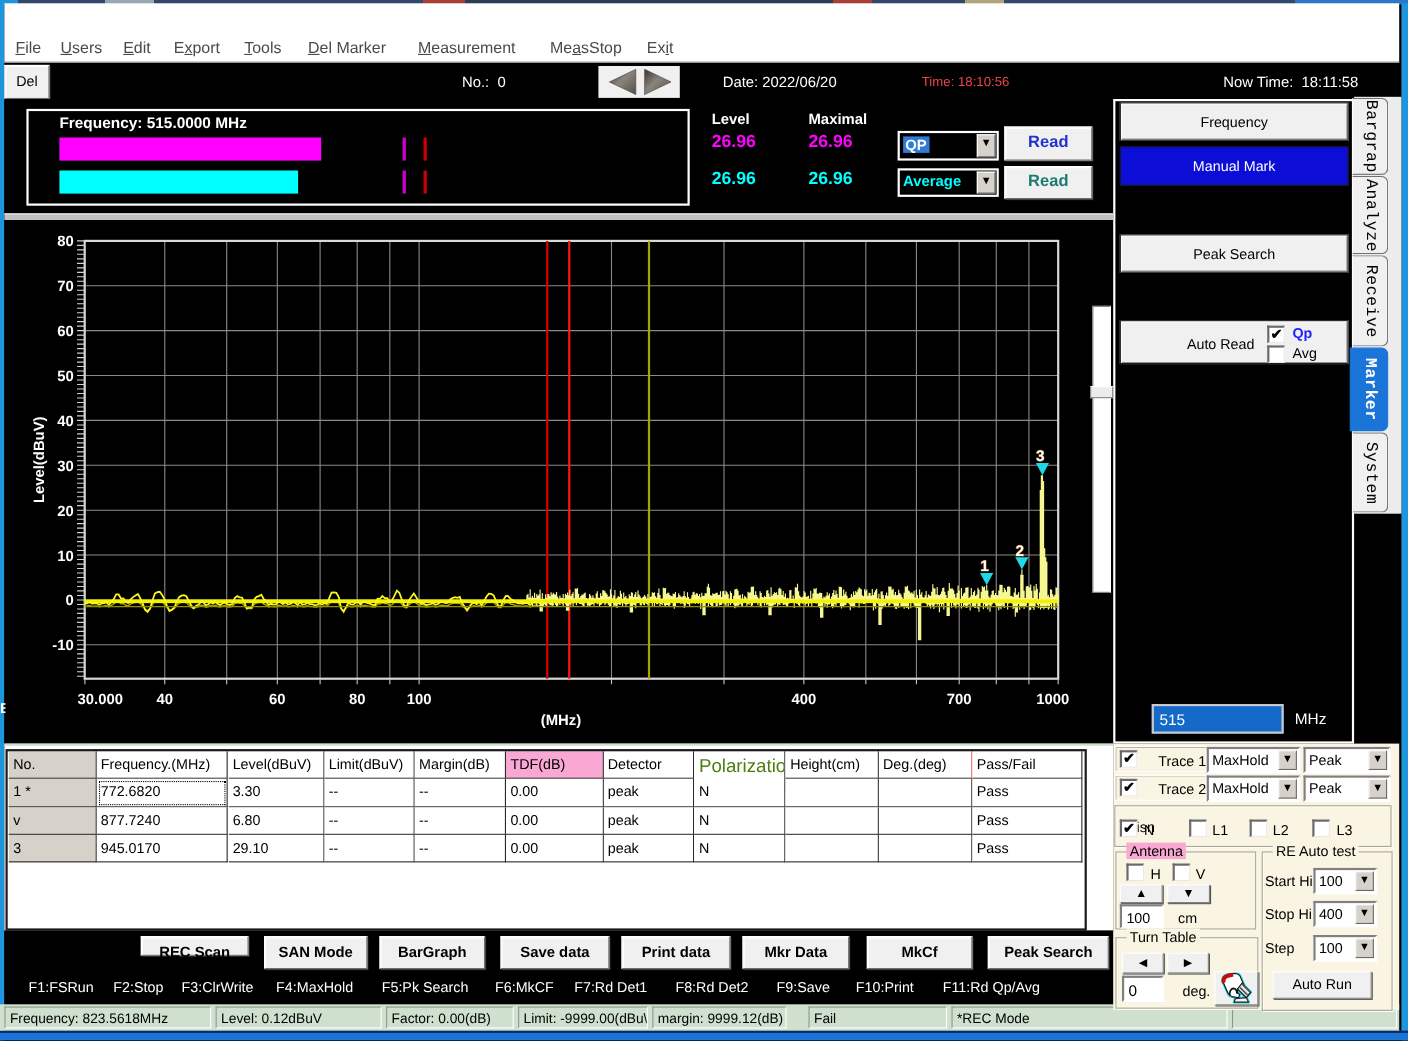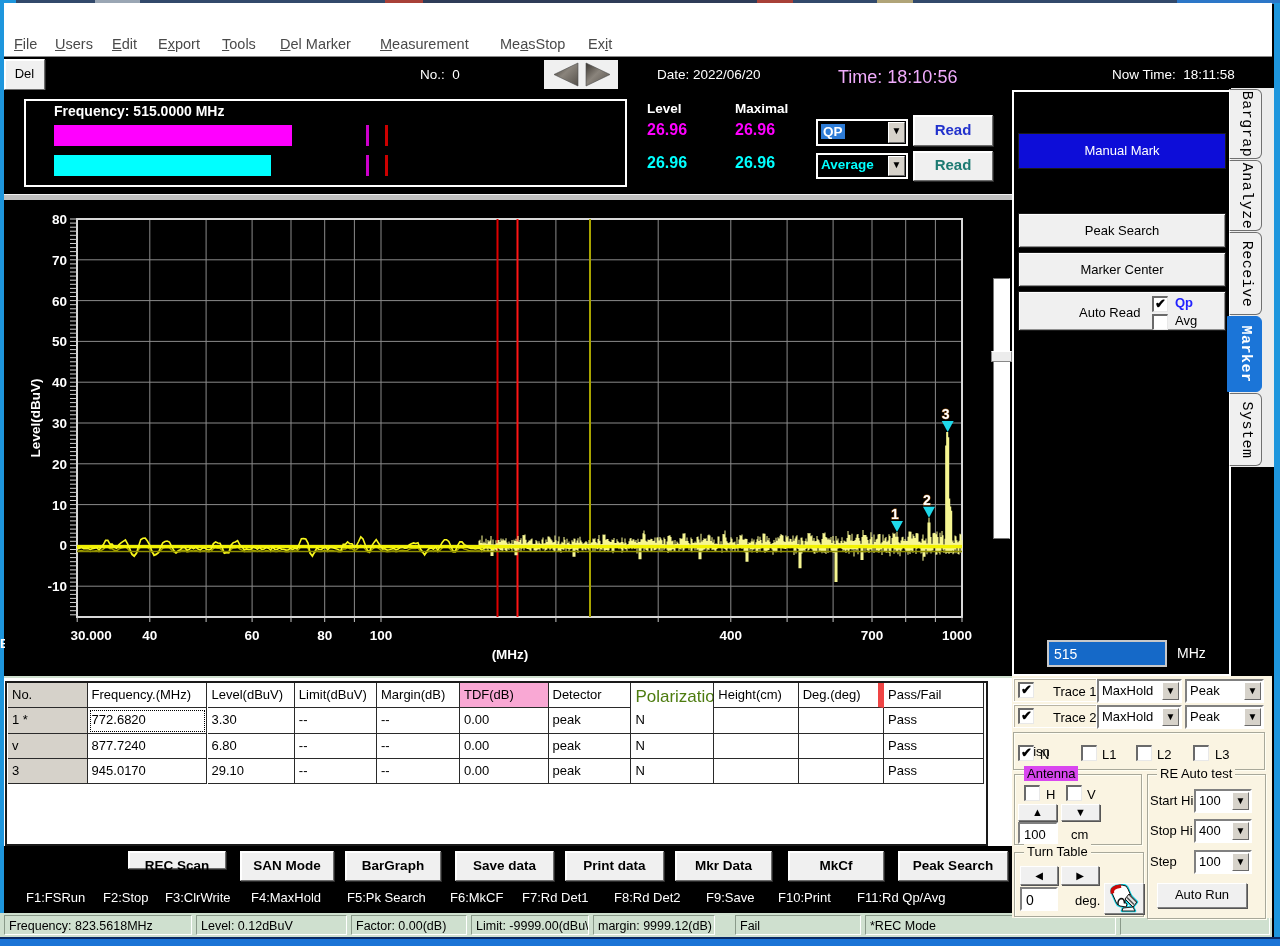--- a/index.html
+++ b/index.html
@@ -56,21 +56,21 @@
           <linearGradient id="tg" x1="0" y1="0" x2="1" y2="1">
 <stop offset="0" stop-color="#3a352f"></stop>
             <stop offset="0.45" stop-color="#8a847c"></stop>
             <stop offset="1" stop-color="#55504a"></stop>
 </linearGradient>
         </defs>
 <polygon points="34,3 34,26 10,14.5" fill="url(#tg)" stroke="#4a4a4a" stroke-width="0.6"></polygon>
 <polygon points="42,3 42,26 66,14.5" fill="url(#tg)" stroke="#4a4a4a" stroke-width="0.6"></polygon>
 </svg></div>
 <div class="abs" style="left:653px;top:9px;color:#fff;font-size:13.5px;text-align:center;">Date: 2022/06/20</div>
-<div class="abs" style="left:834px;top:9px;color:#f0abfc;font-size:18px;">Time: 18:10:56</div>
+<div class="abs" style="left:834px;top:9px;color:#ef4444;font-size:12px;">Time: 18:10:56</div>
 <div class="abs" style="left:1108px;top:9px;color:#fff;font-size:13.5px;">Now Time:&nbsp; 18:11:58</div>
 </div>
 <div class="abs" style="left:4px;top:90px;width:1008px;height:104px;background:#000;">
 <div class="abs" style="left:20px;top:9px;width:603px;height:88px;border:2px solid #ffffff;"></div>
 <div class="abs" style="left:50px;top:13px;color:#fff;font-size:14px;font-weight:bold;">Frequency: 515.0000 MHz</div>
 <div class="abs" style="left:50px;top:35px;width:238px;height:21px;background:#ff00ff;"></div>
 <div class="abs" style="left:50px;top:65px;width:217px;height:21px;background:#00ffff;"></div>
 <div class="abs" style="left:362px;top:35px;width:3px;height:21px;background:#cc00cc;"></div>
 <div class="abs" style="left:381px;top:35px;width:3px;height:21px;background:#cc0000;"></div>
 <div class="abs" style="left:362px;top:65px;width:3px;height:21px;background:#cc00cc;"></div>
@@ -287,21 +287,21 @@
 <div class="abs" style="left:4px;top:676px;width:1008px;height:170px;background:#fff;border-top:2px solid #cfe0cf;">
 <div class="abs" style="left:4px;top:5px;width:79.6px;height:25.3px;background:#d6d2ca;border-right:1px solid #2a2a2a;border-bottom:1px solid #2a2a2a;font-size:13px;color:#000;padding:4px 0 0 4px;overflow:hidden;white-space:nowrap;">No.</div>
 <div class="abs" style="left:83.6px;top:5px;width:119.9px;height:25.3px;background:#fff;border-right:1px solid #2a2a2a;border-bottom:1px solid #2a2a2a;font-size:13px;color:#000;padding:4px 0 0 4px;overflow:hidden;white-space:nowrap;">Frequency.(MHz)</div>
 <div class="abs" style="left:203.5px;top:5px;width:87.30000000000001px;height:25.3px;background:#fff;border-right:1px solid #2a2a2a;border-bottom:1px solid #2a2a2a;font-size:13px;color:#000;padding:4px 0 0 4px;overflow:hidden;white-space:nowrap;">Level(dBuV)</div>
 <div class="abs" style="left:290.8px;top:5px;width:82.19999999999999px;height:25.3px;background:#fff;border-right:1px solid #2a2a2a;border-bottom:1px solid #2a2a2a;font-size:13px;color:#000;padding:4px 0 0 4px;overflow:hidden;white-space:nowrap;">Limit(dBuV)</div>
 <div class="abs" style="left:373px;top:5px;width:83px;height:25.3px;background:#fff;border-right:1px solid #2a2a2a;border-bottom:1px solid #2a2a2a;font-size:13px;color:#000;padding:4px 0 0 4px;overflow:hidden;white-space:nowrap;">Margin(dB)</div>
 <div class="abs" style="left:456px;top:5px;width:88.5px;height:25.3px;background:#f9a8d4;border-right:1px solid #2a2a2a;border-bottom:1px solid #2a2a2a;font-size:13px;color:#000;padding:4px 0 0 4px;overflow:hidden;white-space:nowrap;">TDF(dB)</div>
 <div class="abs" style="left:544.5px;top:5px;width:82.89999999999998px;height:25.3px;background:#fff;border-right:1px solid #2a2a2a;border-bottom:1px solid #2a2a2a;font-size:13px;color:#000;padding:4px 0 0 4px;overflow:hidden;white-space:nowrap;">Detector</div>
 <div class="abs" style="left:627.4px;top:5px;width:82.89999999999998px;height:37px;background:#fff;border-right:1px solid #2a2a2a;border-bottom:1px solid #2a2a2a;font-size:17px;color:#4d7c0f;padding:4px 0 0 4px;overflow:hidden;white-space:nowrap;">Polarization</div>
 <div class="abs" style="left:710.3px;top:5px;width:84.40000000000009px;height:25.3px;background:#fff;border-right:1px solid #2a2a2a;border-bottom:1px solid #2a2a2a;font-size:13px;color:#000;padding:4px 0 0 4px;overflow:hidden;white-space:nowrap;">Height(cm)</div>
-<div class="abs" style="left:794.7px;top:5px;width:85.29999999999995px;height:25.3px;background:#fff;border-right:6px solid #ef4444;border-bottom:1px solid #2a2a2a;font-size:13px;color:#000;padding:4px 0 0 4px;overflow:hidden;white-space:nowrap;">Deg.(deg)</div>
+<div class="abs" style="left:794.7px;top:5px;width:85.29999999999995px;height:25.3px;background:#fff;border-right:1px solid #ef4444;border-bottom:1px solid #2a2a2a;font-size:13px;color:#000;padding:4px 0 0 4px;overflow:hidden;white-space:nowrap;">Deg.(deg)</div>
 <div class="abs" style="left:880px;top:5px;width:100px;height:25.3px;background:#fff;border-right:1px solid #2a2a2a;border-bottom:1px solid #2a2a2a;font-size:13px;color:#000;padding:4px 0 0 4px;overflow:hidden;white-space:nowrap;">Pass/Fail</div>
 <div class="abs" style="left:4px;top:30.3px;width:79.6px;height:25.3px;background:#d6d2ca;border-right:1px solid #2a2a2a;border-bottom:1px solid #2a2a2a;font-size:13px;color:#000;padding:4px 0 0 4px;overflow:hidden;white-space:nowrap;">1 *</div>
 <div class="abs" style="left:83.6px;top:30.3px;width:119.9px;height:25.3px;background:#fff;border-right:1px solid #2a2a2a;border-bottom:1px solid #2a2a2a;font-size:13px;color:#000;padding:4px 0 0 4px;overflow:hidden;white-space:nowrap;outline:1px dotted #000;outline-offset:-3px;">772.6820</div>
 <div class="abs" style="left:203.5px;top:30.3px;width:87.30000000000001px;height:25.3px;background:#fff;border-right:1px solid #2a2a2a;border-bottom:1px solid #2a2a2a;font-size:13px;color:#000;padding:4px 0 0 4px;overflow:hidden;white-space:nowrap;">3.30</div>
 <div class="abs" style="left:290.8px;top:30.3px;width:82.19999999999999px;height:25.3px;background:#fff;border-right:1px solid #2a2a2a;border-bottom:1px solid #2a2a2a;font-size:13px;color:#000;padding:4px 0 0 4px;overflow:hidden;white-space:nowrap;">--</div>
 <div class="abs" style="left:373px;top:30.3px;width:83px;height:25.3px;background:#fff;border-right:1px solid #2a2a2a;border-bottom:1px solid #2a2a2a;font-size:13px;color:#000;padding:4px 0 0 4px;overflow:hidden;white-space:nowrap;">--</div>
 <div class="abs" style="left:456px;top:30.3px;width:88.5px;height:25.3px;background:#fff;border-right:1px solid #2a2a2a;border-bottom:1px solid #2a2a2a;font-size:13px;color:#000;padding:4px 0 0 4px;overflow:hidden;white-space:nowrap;">0.00</div>
 <div class="abs" style="left:544.5px;top:30.3px;width:82.89999999999998px;height:25.3px;background:#fff;border-right:1px solid #2a2a2a;border-bottom:1px solid #2a2a2a;font-size:13px;color:#000;padding:4px 0 0 4px;overflow:hidden;white-space:nowrap;">peak</div>
 <div class="abs" style="left:627.4px;top:30.3px;width:82.89999999999998px;height:25.3px;background:#fff;border-right:1px solid #2a2a2a;border-bottom:1px solid #2a2a2a;font-size:13px;color:#000;padding:4px 0 0 4px;overflow:hidden;white-space:nowrap;">N</div>
 <div class="abs" style="left:710.3px;top:30.3px;width:84.40000000000009px;height:25.3px;background:#fff;border-right:1px solid #2a2a2a;border-bottom:1px solid #2a2a2a;font-size:13px;color:#000;padding:4px 0 0 4px;overflow:hidden;white-space:nowrap;"></div>
@@ -356,23 +356,23 @@
 <div class="abs" style="left:4px;top:2px;width:188px;height:20px;border-top:1px solid #8a9a8a;border-left:1px solid #8a9a8a;border-bottom:1px solid #fff;border-right:1px solid #fff;font-size:12.5px;color:#000;padding:3px 0 0 4px;overflow:hidden;white-space:nowrap;">Frequency: 823.5618MHz</div>
 <div class="abs" style="left:196px;top:2px;width:151px;height:20px;border-top:1px solid #8a9a8a;border-left:1px solid #8a9a8a;border-bottom:1px solid #fff;border-right:1px solid #fff;font-size:12.5px;color:#000;padding:3px 0 0 4px;overflow:hidden;white-space:nowrap;">Level: 0.12dBuV</div>
 <div class="abs" style="left:351px;top:2px;width:116px;height:20px;border-top:1px solid #8a9a8a;border-left:1px solid #8a9a8a;border-bottom:1px solid #fff;border-right:1px solid #fff;font-size:12.5px;color:#000;padding:3px 0 0 4px;overflow:hidden;white-space:nowrap;">Factor: 0.00(dB)</div>
 <div class="abs" style="left:471px;top:2px;width:118px;height:20px;border-top:1px solid #8a9a8a;border-left:1px solid #8a9a8a;border-bottom:1px solid #fff;border-right:1px solid #fff;font-size:12.5px;color:#000;padding:3px 0 0 4px;overflow:hidden;white-space:nowrap;">Limit: -9999.00(dBu\</div>
 <div class="abs" style="left:593px;top:2px;width:122px;height:20px;border-top:1px solid #8a9a8a;border-left:1px solid #8a9a8a;border-bottom:1px solid #fff;border-right:1px solid #fff;font-size:12.5px;color:#000;padding:3px 0 0 4px;overflow:hidden;white-space:nowrap;">margin: 9999.12(dB)</div>
 <div class="abs" style="left:735px;top:2px;width:126px;height:20px;border-top:1px solid #8a9a8a;border-left:1px solid #8a9a8a;border-bottom:1px solid #fff;border-right:1px solid #fff;font-size:12.5px;color:#000;padding:3px 0 0 4px;overflow:hidden;white-space:nowrap;">Fail</div>
 <div class="abs" style="left:865px;top:2px;width:251px;height:20px;border-top:1px solid #8a9a8a;border-left:1px solid #8a9a8a;border-bottom:1px solid #fff;border-right:1px solid #fff;font-size:12.5px;color:#000;padding:3px 0 0 4px;overflow:hidden;white-space:nowrap;">*REC Mode</div>
 <div class="abs" style="left:1120px;top:2px;width:150px;height:20px;border-top:1px solid #8a9a8a;border-left:1px solid #8a9a8a;border-bottom:1px solid #fff;border-right:1px solid #fff;font-size:12.5px;color:#000;padding:3px 0 0 4px;overflow:hidden;white-space:nowrap;"></div>
 </div>
 <div class="abs" style="left:1012px;top:90px;width:219px;height:586px;background:#000;border:2px solid #ffffff;">
+<div class="rbtn" style="left:4px;top:1px;height:35px;line-height:33px;">Frequency</div>
 <div class="rbtn" style="left:4px;top:41px;height:36px;line-height:34px;background:#0d0dd8;color:#fff;box-shadow:none;">Manual Mark</div>
 <div class="rbtn" style="left:4px;top:121px;height:35px;line-height:33px;">Peak Search</div>
-<div class="rbtn" style="left:4px;top:160px;height:35px;line-height:33px;">Marker Center</div>
 <div class="rbtn" style="left:4px;top:199px;height:40px;">
       <span style="position:absolute;left:60px;top:13px;">Auto Read</span>
       <span class="cb" style="left:133px;top:4px;">
         <span class="ck">✔</span>
       </span>
       <span style="position:absolute;left:156px;top:3px;color:#2222ff;font-weight:bold;">Qp</span>
       <span class="cb" style="left:133px;top:22px;"></span>
       <span style="position:absolute;left:156px;top:21px;">Avg</span>
     </div>
 <div class="abs" style="left:33px;top:548px;width:120px;height:27px;background:#1569c8;border:2px solid #c8c8c8;color:#fff;font-size:14px;padding:4px 0 0 5px;">515</div>
@@ -427,21 +427,21 @@
       <span class="ck">✔</span>
     </span>
 <span class="abs" style="left:28px;top:71px;font-size:13px;color:#000;">N</span>
 <span class="cb" style="left:69px;top:69px;"></span>
 <span class="abs" style="left:90px;top:71px;font-size:13px;color:#000;">L1</span>
 <span class="cb" style="left:124px;top:69px;"></span>
 <span class="abs" style="left:145px;top:71px;font-size:13px;color:#000;">L2</span>
 <span class="cb" style="left:181px;top:69px;"></span>
 <span class="abs" style="left:203px;top:71px;font-size:13px;color:#000;">L3</span>
 <div class="abs etched" style="left:2px;top:98px;width:128px;height:71px;"></div>
-    <span class="abs" style="left:12px;top:90px;font-size:13px;color:#000;background:#d946ef;padding:0 3px;">Antenna</span>
+    <span class="abs" style="left:12px;top:90px;font-size:13px;color:#000;background:#f9a8d4;padding:0 3px;">Antenna</span>
 <span class="cb" style="left:12px;top:109px;"></span>
 <span class="abs" style="left:34px;top:111px;font-size:13px;color:#000;">H</span>
 <span class="cb" style="left:54px;top:109px;"></span>
 <span class="abs" style="left:75px;top:111px;font-size:13px;color:#000;">V</span>
 <div class="abs gbtn" style="left:6px;top:128px;width:39px;height:17px;font-size:11px;color:#000;text-align:center;line-height:15px;">▲</div>
 <div class="abs gbtn" style="left:49px;top:128px;width:39px;height:17px;font-size:11px;color:#000;text-align:center;line-height:15px;">▼</div>
 <div class="abs sunken" style="left:6px;top:146px;width:40px;height:22px;font-size:13px;color:#000;padding:3px 0 0 4px;">100</div>
 <span class="abs" style="left:59px;top:151px;font-size:13px;color:#000;">cm</span>
 <div class="abs etched" style="left:135px;top:98px;width:119px;height:145px;"></div>
     <span class="abs" style="left:145px;top:90px;font-size:13px;color:#000;background:#faf4e2;padding:0 3px;">RE Auto test</span>

